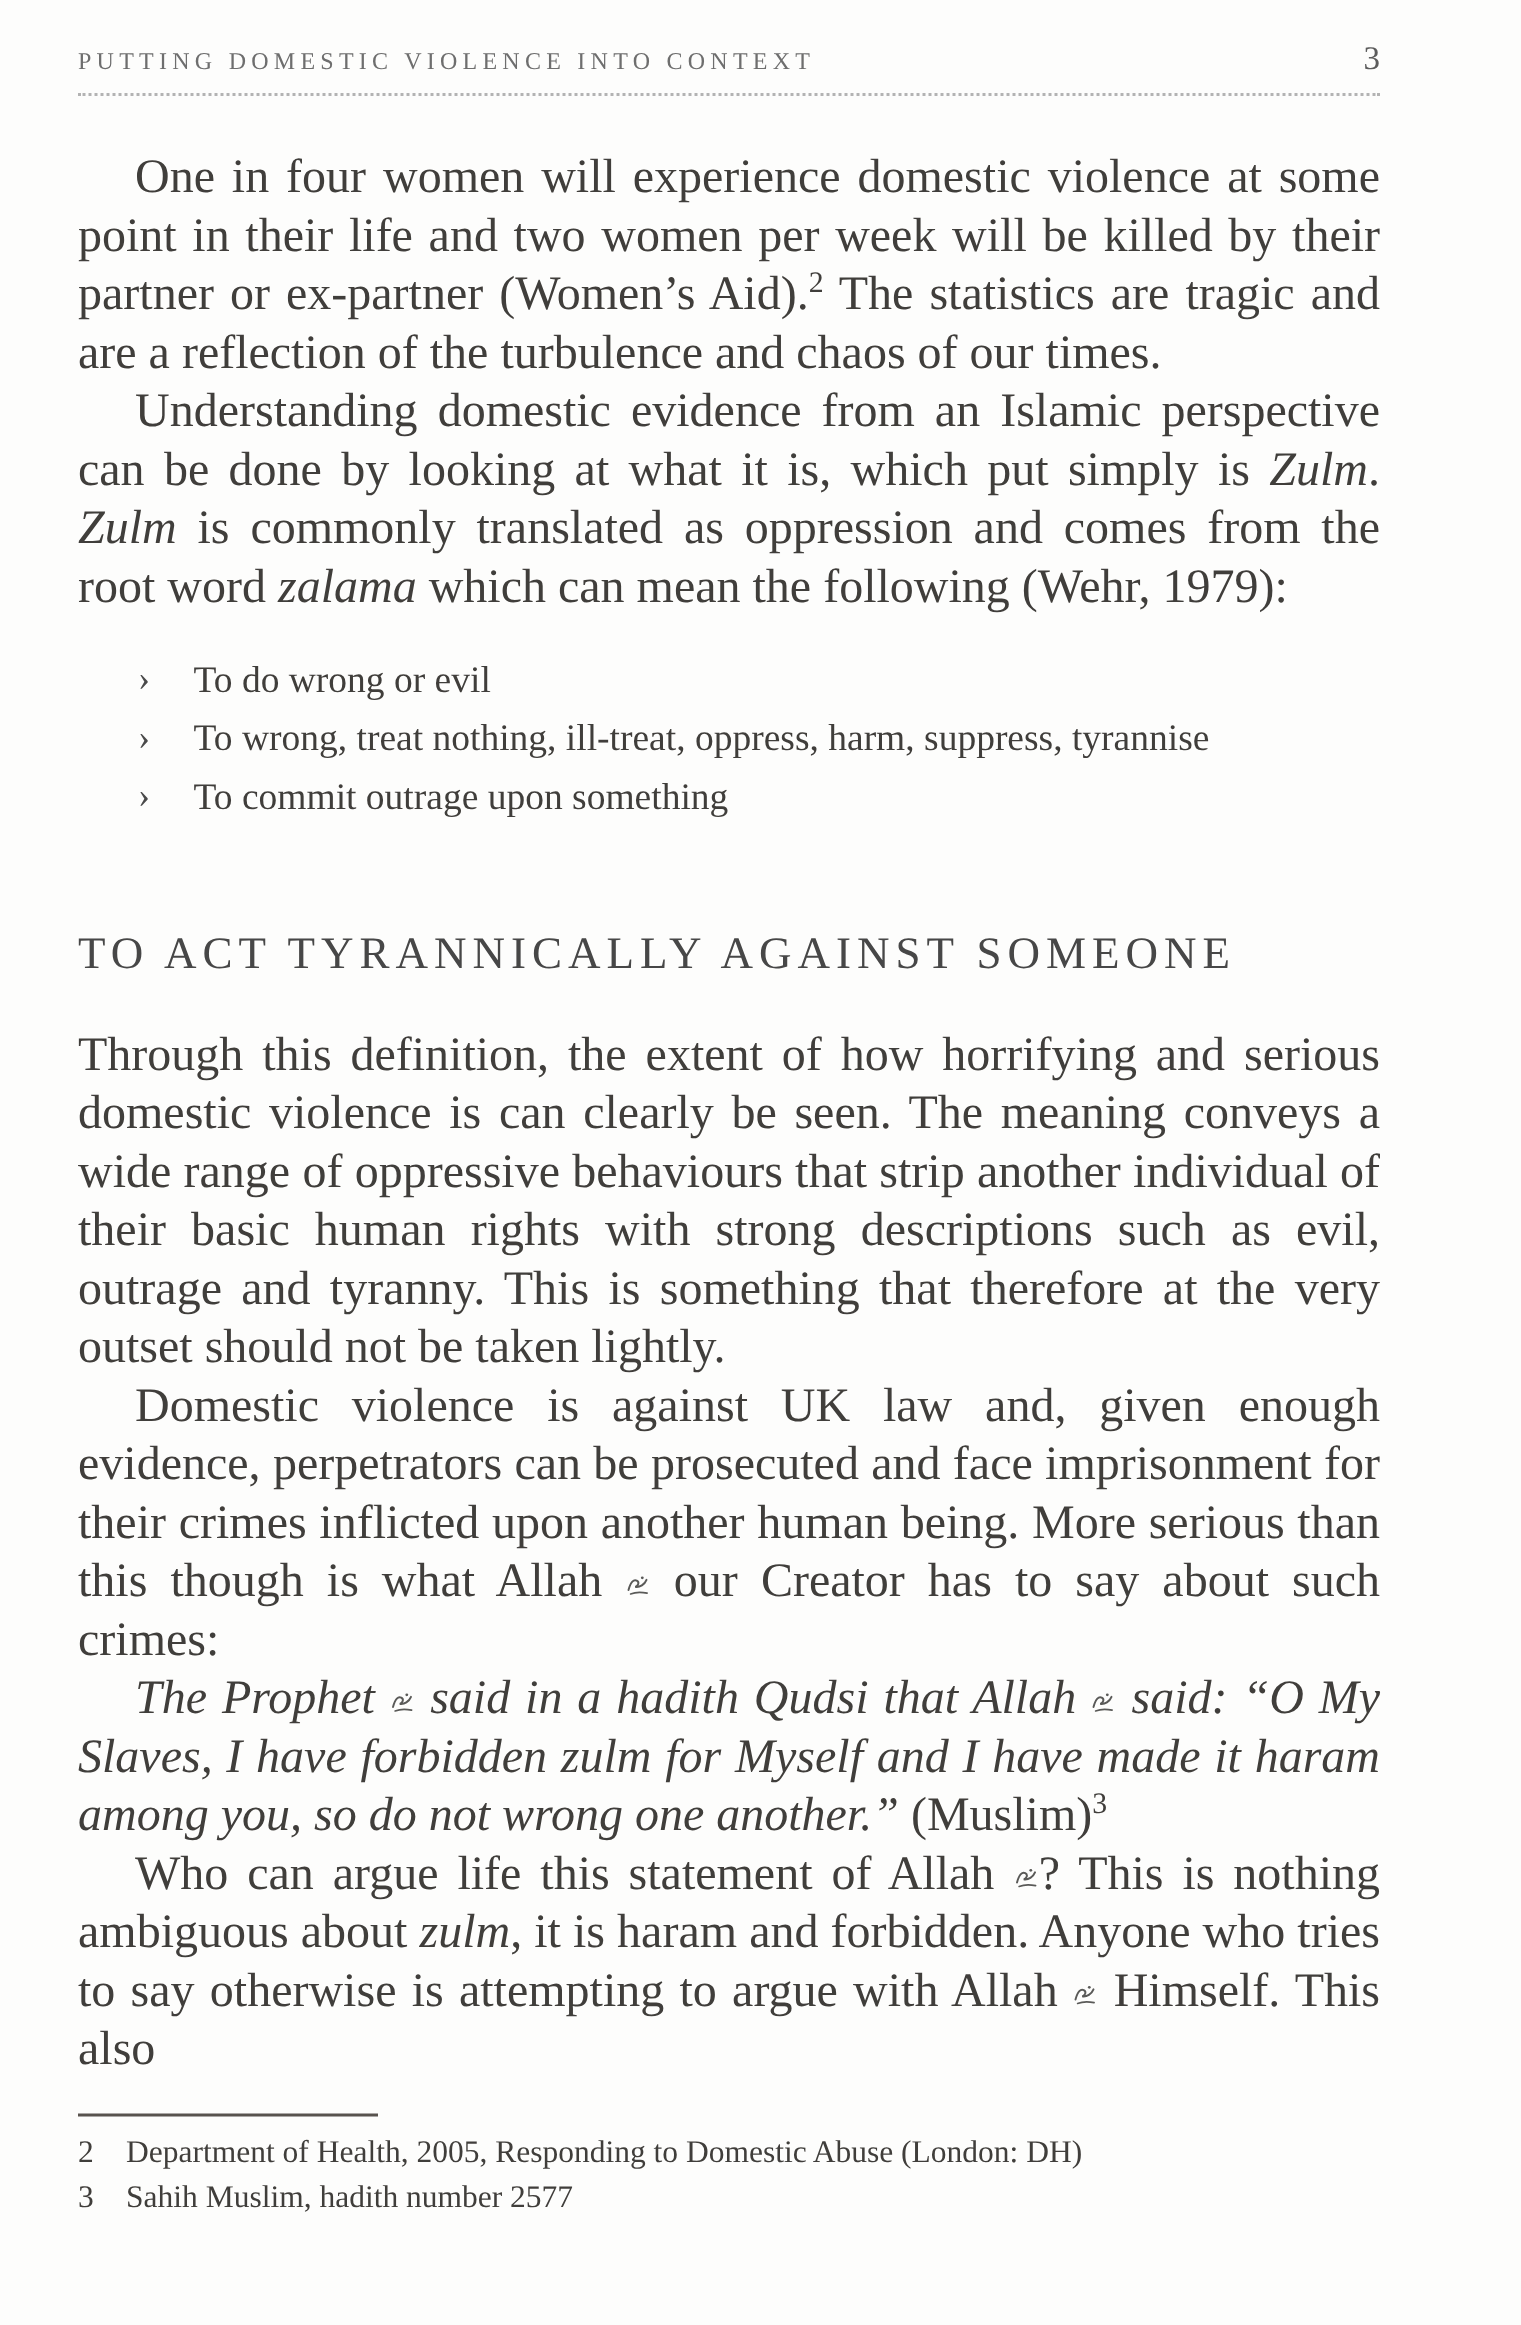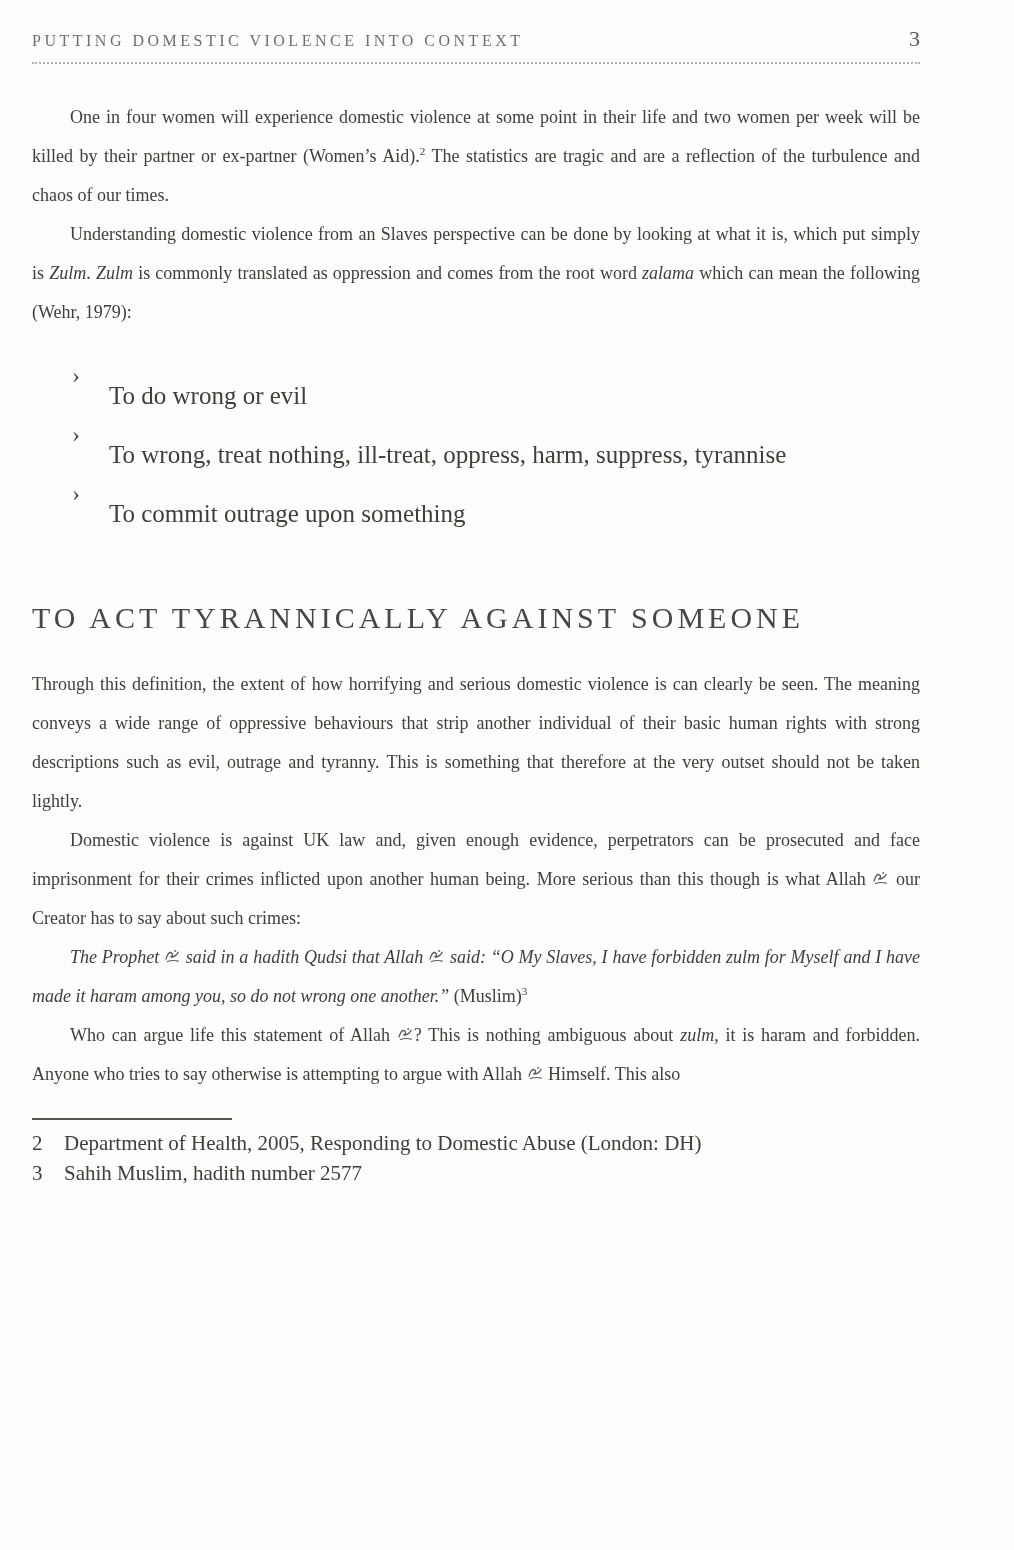--- a/index.html
+++ b/index.html
@@ -5,21 +5,21 @@
   html, body { margin: 0; padding: 0; background: #ffffff; }
   .page {
     position: relative;
     width: 1014px;
     height: 1550px;
     background: #fdfdfc;
     font-family: "Liberation Serif", serif;
     color: #403e3b;
     overflow: hidden;
     box-sizing: border-box;
-    padding: 26px 94px 0 32px;
+    padding: 26px 94px 0 52px;
   }
   
   .running-head {
     display: flex;
     justify-content: space-between;
     align-items: baseline;
   }
   .running-title {
     font-size: 16px;
     letter-spacing: 3.5px;
@@ -32,39 +32,39 @@
   }
   .head-rule {
     border: none;
     border-top: 2px dotted #b3b3b3;
     margin: 10px 0 0 0;
     height: 0;
   }
   
   .bodytext { margin-top: 34px; }
   .para {
-    font-size: 18px;
+    font-size: 32px;
     line-height: 39px;
     text-align: justify;
     margin: 0;
   }
   .para.indent { text-indent: 38px; }
   .it { font-style: italic; }
   sup { font-size: 0.62em; line-height: 0; }
   
   .bullet-list { margin-top: 24px; }
   .bullet-item { display: flex; font-size: 25px; line-height: 39px; text-align: left; }
   .bullet-marker {
     width: 37px;
     flex: 0 0 37px;
     padding-left: 40px;
     color: #4a4a4a;
     font-size: 24px;
   }
-  .bullet-text { flex: 1; margin-top: 20px; }
+  .bullet-text { flex: 1; }
   
   .section-heading {
     margin: 66px 0 0 0;
     font-size: 30px;
     font-weight: normal;
     letter-spacing: 4px;
     color: #474747;
     line-height: 38px;
   }
   .after-heading { margin-top: 28px; }
@@ -98,21 +98,21 @@
   <div class="running-head">
     <span class="running-title">PUTTING DOMESTIC VIOLENCE INTO CONTEXT</span>
     <span class="folio">3</span>
   </div>
   <hr class="head-rule">
 
   <div class="bodytext">
 
     <p class="para indent"><span>One in four women will experience domestic violence at some point in their life and two women per week will be killed by their partner or ex-partner (Women’s Aid).</span><sup>2</sup><span> The statistics are tragic and are a reflection of the turbulence and chaos of our times.</span></p>
 
-    <p class="para indent"><span>Understanding domestic violence from an Slaves perspective can be done by looking at what it is, which put simply is </span><span class="it">Zulm</span><span>. </span><span class="it">Zulm</span><span> is commonly translated as oppression and comes from the root word </span><span class="it">zalama</span><span> which can mean the following (Wehr, 1979):</span></p>
+    <p class="para indent"><span>Understanding domestic evidence from an Islamic perspective can be done by looking at what it is, which put simply is </span><span class="it">Zulm</span><span>. </span><span class="it">Zulm</span><span> is commonly translated as oppression and comes from the root word </span><span class="it">zalama</span><span> which can mean the following (Wehr, 1979):</span></p>
 
     <div class="bullet-list">
       <div class="bullet-item">
         <span class="bullet-marker">›</span>
         <span class="bullet-text">To do wrong or evil</span>
       </div>
       <div class="bullet-item">
         <span class="bullet-marker">›</span>
         <span class="bullet-text">To wrong, treat nothing, ill-treat, oppress, harm, suppress, tyrannise</span>
       </div>

